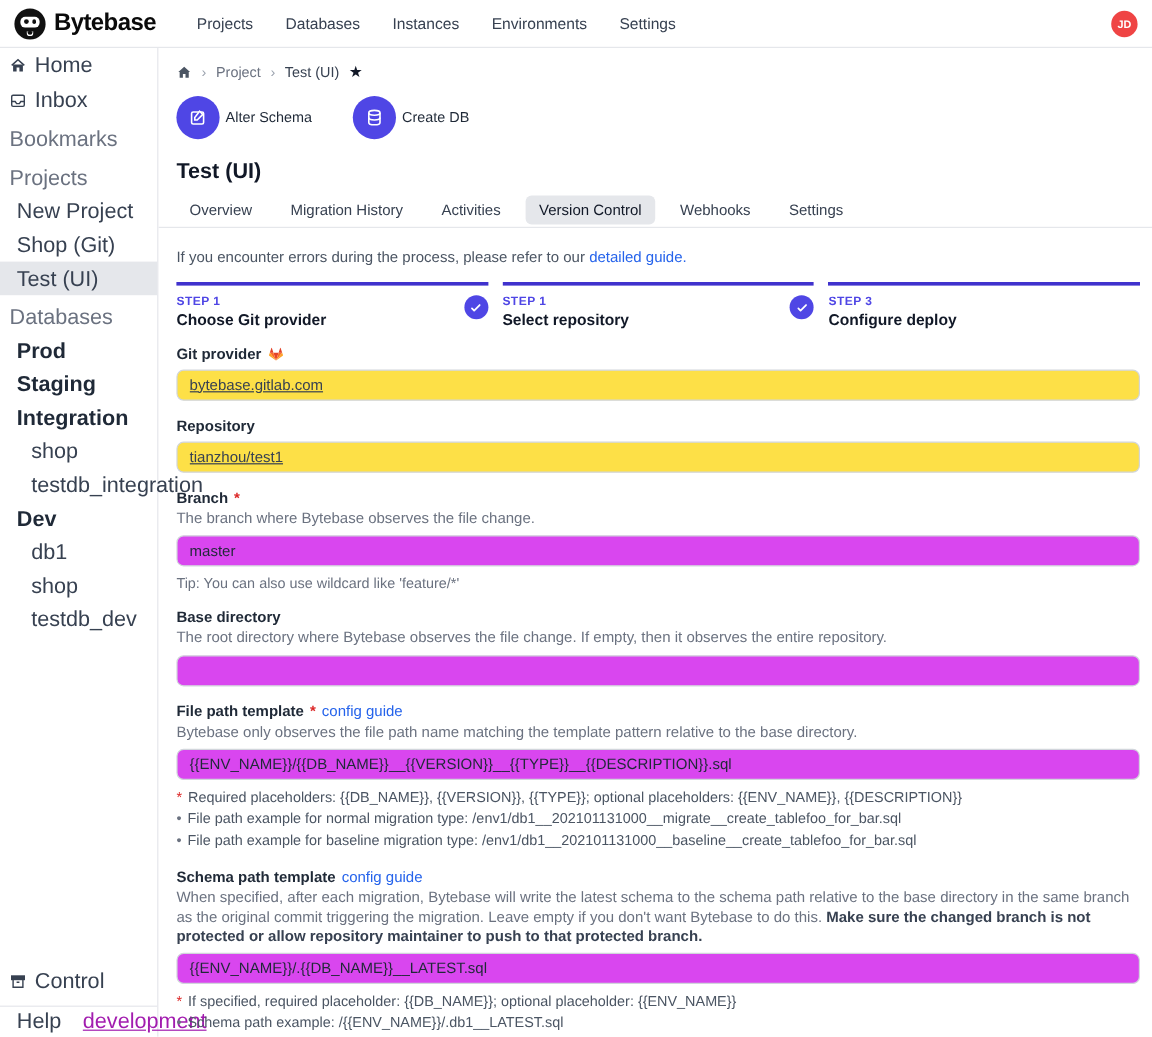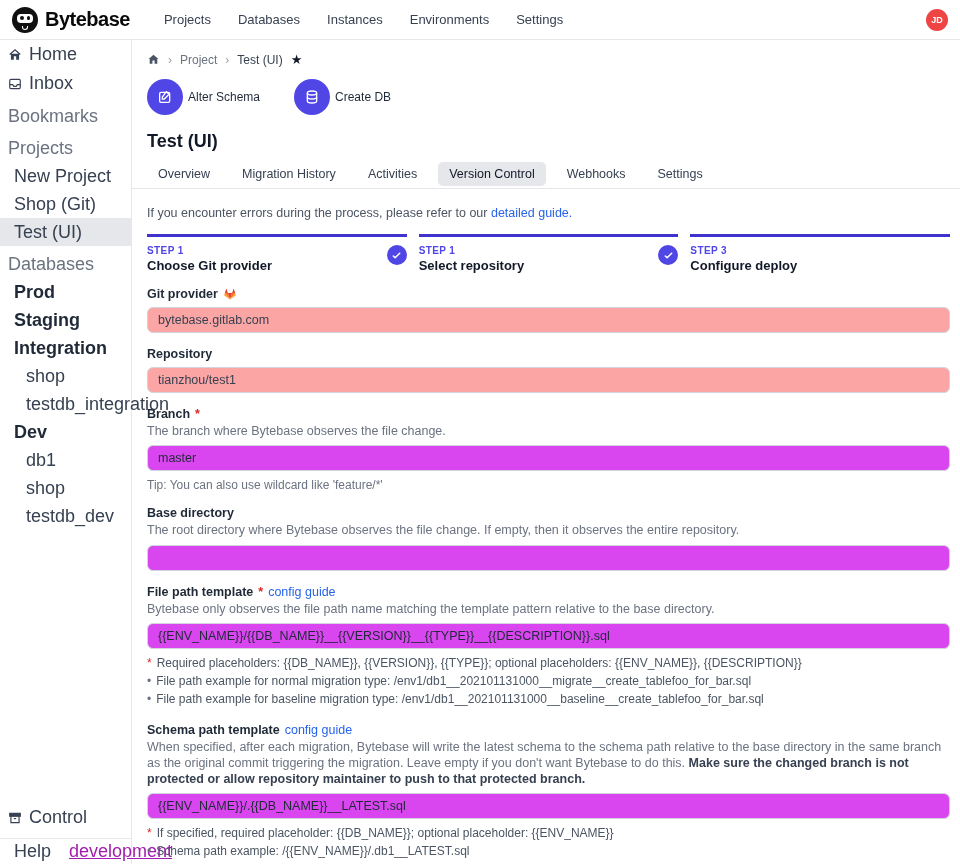--- a/index.html
+++ b/index.html
@@ -61,21 +61,21 @@
   .step-bar { height:2.5px; background:#4032cd; }
   .step-label { margin-top:8px; font-size:10px; font-weight:700; letter-spacing:.04em; color:#4f46e5; }
   .step-title { margin-top:2px; font-size:13px; font-weight:700; color:#111827; }
   .step-check { position:absolute; right:0; top:11px; width:20px; height:20px; border-radius:50%; background:#4f46e5; display:flex; align-items:center; justify-content:center; }
 
   .fgroup { margin-top:14px; }
   .flabel { font-size:12.5px; font-weight:700; color:#1f2937; display:flex; align-items:center; gap:5px; }
   .req { color:#dc2626; font-weight:700; }
   .fdesc { margin-top:3px; color:#6b7280; line-height:1.25; }
   .finput { margin-top:6px; width:100%; height:26px; border:1px solid #d1d5db; border-radius:6px; padding:0 10px; font-size:12.5px; color:#1f2937; background:#d946ef; font-family:"Liberation Sans","DejaVu Sans",sans-serif; outline:none; }
-  .finput.readonly { background:#fca5a5; color:#374151; }
+  .finput.readonly { background:#fde047; color:#374151;text-decoration:underline; }
   .ftip { margin-top:7px; color:#6b7280; font-size:12px; }
   .notes { margin-top:7px; }
   .note { display:flex; gap:5px; font-size:12px; color:#4b5563; margin-top:3px; line-height:1.25; }
   .note .mark-req { color:#dc2626; }
   .note .mark-dot { color:#6b7280; }
 </style>
 </head>
 <body>
 
 <div class="app">

